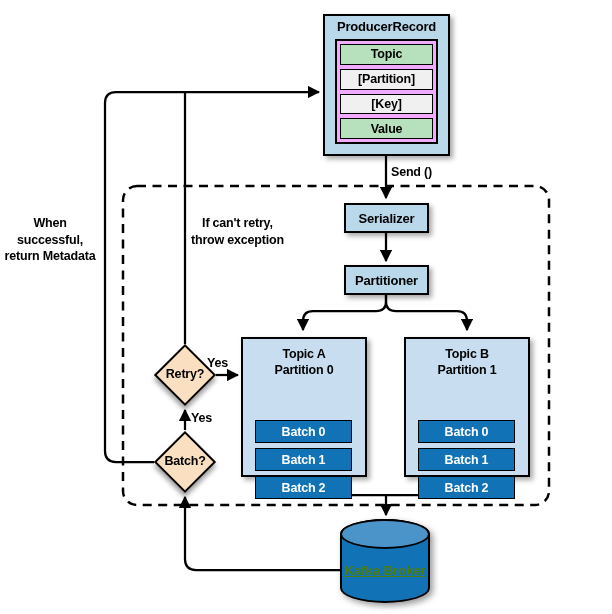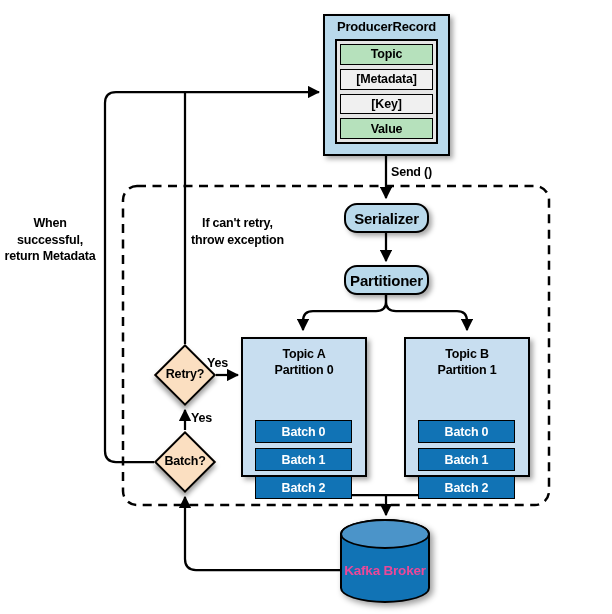--- a/index.html
+++ b/index.html
@@ -8,29 +8,29 @@
     font-family:"Liberation Sans",sans-serif;font-weight:bold;letter-spacing:-0.2px;color:#000;
   }
   svg.connectors{position:absolute;left:0;top:0;z-index:1;}
   .box{
     position:absolute;box-sizing:border-box;background:var(--light_blue);
     border:2.5px solid #000;box-shadow:3px 3px 5px rgba(0,0,0,.35);z-index:2;
   }
   .pr-title{position:absolute;top:3px;left:0;width:100%;text-align:center;font-size:13px;}
   .pr-fields{
     position:absolute;left:10px;top:23px;width:103px;height:105px;box-sizing:border-box;
-    background:#e5e5e5;border:2px solid #000;padding:3px;display:flex;flex-direction:column;gap:4px;
+    background:#f0abfc;border:2px solid #000;padding:3px;display:flex;flex-direction:column;gap:4px;
   }
   .pr-row{
     flex:1;box-sizing:border-box;border:1.5px solid #000;display:flex;
     align-items:center;justify-content:center;font-size:12.5px;
   }
   .f-green{background:var(--row_green);}
   .f-gray{background:var(--row_gray);}
-  .stage{display:flex;align-items:center;justify-content:center;font-size:15px;border-radius:13px;}
+  .stage{display:flex;align-items:center;justify-content:center;font-size:13px;}
   .topic-box{background:var(--topic_blue);}
   .topic-title{position:absolute;top:7px;left:0;width:100%;text-align:center;font-size:12.5px;line-height:16px;}
   .batches{
     position:absolute;left:12px;top:44px;width:97px;display:flex;flex-direction:column;gap:5px;margin-top:37px;
   }
   .batch{
     height:23px;box-sizing:border-box;background:var(--batch_blue);border:1.5px solid #000;
     color:#fff;display:flex;align-items:center;justify-content:center;font-size:12.5px;
   }
   .diamond{
@@ -44,21 +44,21 @@
   .cyl-body{
     position:absolute;left:0;top:0;width:100%;height:100%;box-sizing:border-box;
     background:var(--batch_blue);border:2.5px solid #000;border-radius:45px / 15px;
     box-shadow:3px 3px 6px rgba(0,0,0,.4);
   }
   .cyl-top{
     position:absolute;left:0;top:0;width:100%;height:30px;box-sizing:border-box;
     background:var(--cylinder_top_blue);border:2.5px solid #000;border-radius:50%;
   }
   .cyl-label{
-    position:absolute;left:0;top:44px;width:100%;text-align:center;color:#ec4899;font-size:13.5px;
+    position:absolute;left:0;top:44px;width:100%;text-align:center;color:#4d7c0f;font-size:13.5px;text-decoration:underline;
   }
   .label{position:absolute;z-index:3;font-size:12.5px;line-height:16.5px;text-align:center;}
   .align-right{text-align:center;}
 </style>
 </head>
 <body>
 
 <div class="canvas">
 
   <svg class="connectors" width="612" height="614" viewBox="0 0 612 614">
@@ -89,21 +89,21 @@
 
     <path d="M185,430 V410" fill="none" stroke="#000" stroke-width="2.25" marker-end="url(#arr)"></path>
 
     <path d="M216,375 H238" fill="none" stroke="#000" stroke-width="2.25" marker-end="url(#arr)"></path>
   </svg>
 
   <div class="box" style="left:323px;top:14px;width:127px;height:142px;">
     <div class="pr-title">ProducerRecord</div>
     <div class="pr-fields">
       <div class="pr-row f-green">Topic</div>
-      <div class="pr-row f-gray">[Metadata]</div>
+      <div class="pr-row f-gray">[Partition]</div>
       <div class="pr-row f-gray">[Key]</div>
       <div class="pr-row f-green">Value</div>
     </div>
   </div>
 
   <div class="box stage" style="left:344px;top:203px;width:85px;height:30px;">Serializer</div>
   <div class="box stage" style="left:344px;top:265px;width:85px;height:30px;">Partitioner</div>
 
   <div class="box topic-box" style="left:241px;top:337px;width:126px;height:140px;">
     <div class="topic-title">

